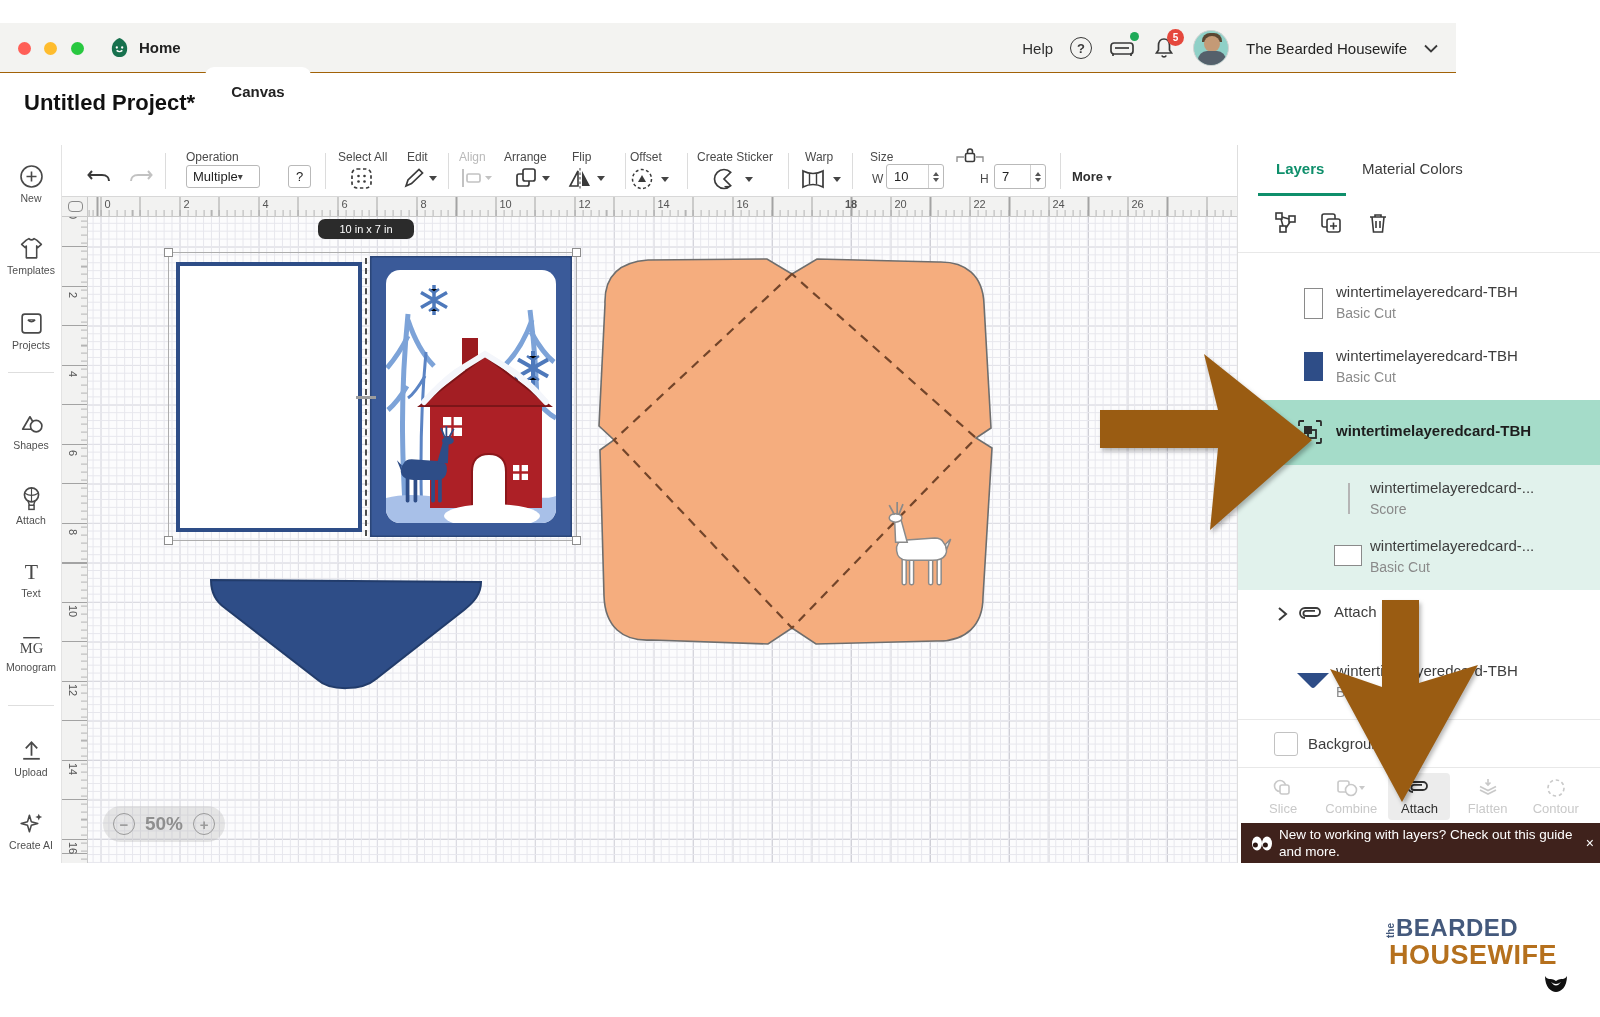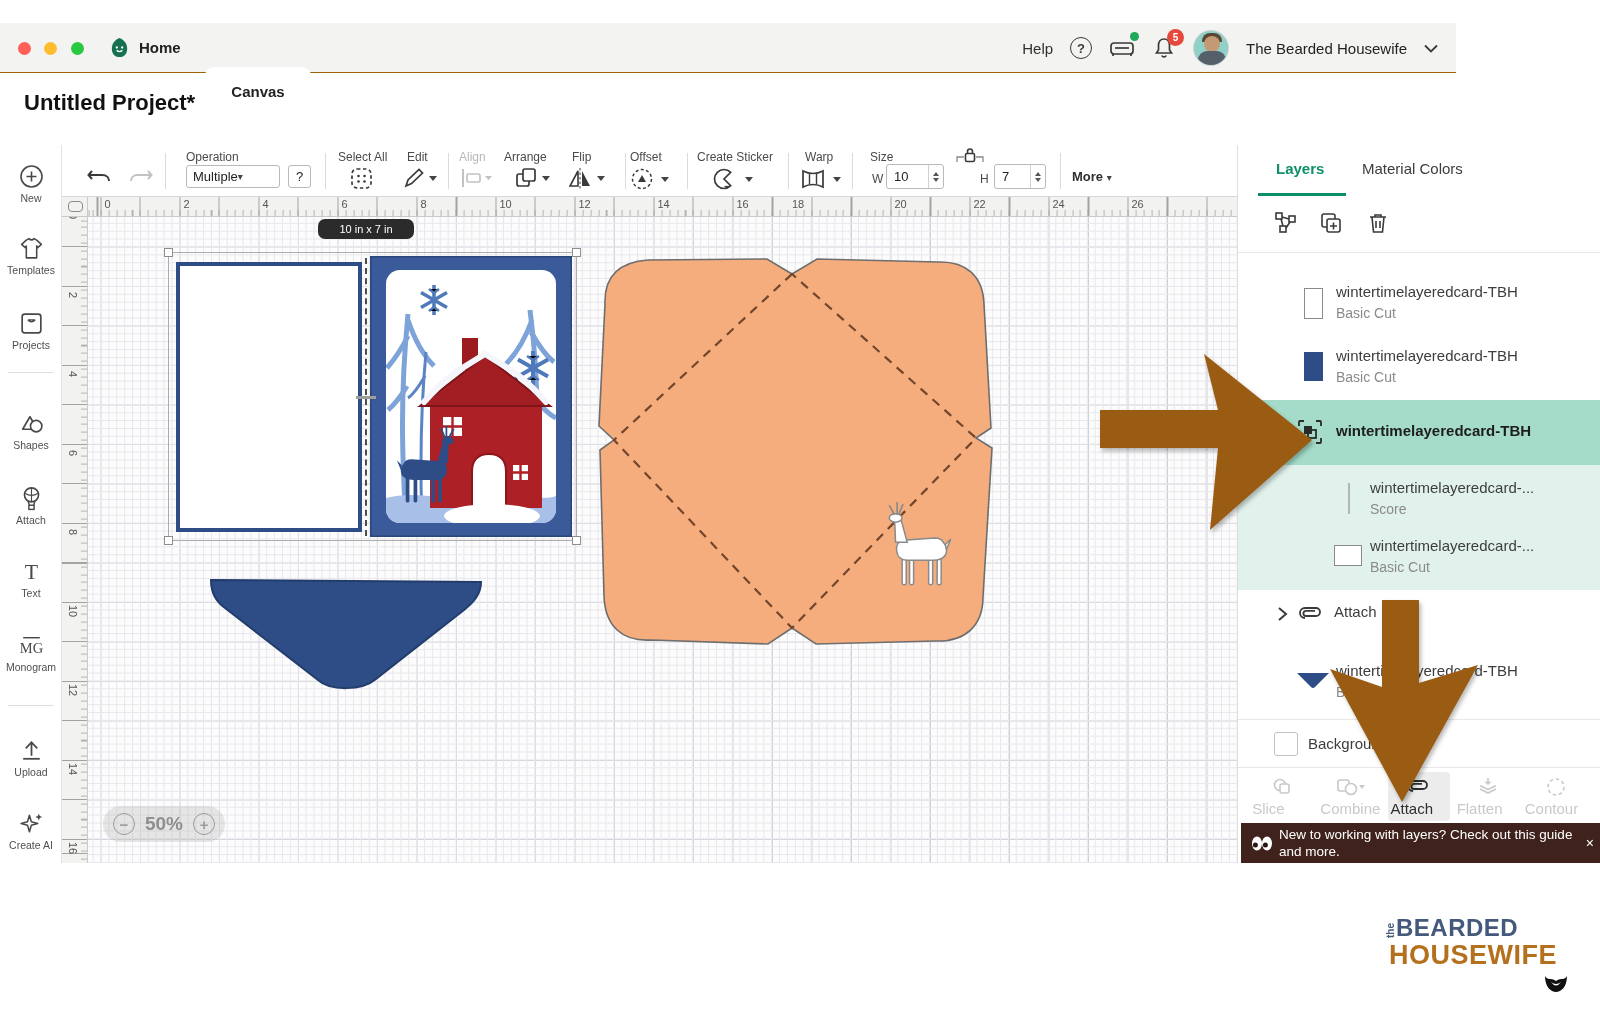--- a/index.html
+++ b/index.html
@@ -99,21 +99,21 @@
   .lrow-title{font-size:15px;color:#3d3d3d;white-space:nowrap;}
   .lrow-title.bold{font-weight:bold;color:#1d1d1d;}
   .lrow-sub{font-size:14px;color:#8a8a8a;}
   .thumb{position:absolute;background:#fff;border:1.5px solid #8a8a8a;}
   .thumb.navy{background:#2e4d87;border-color:#2e4d87;}
   .sel-head{position:absolute;left:0;top:255px;width:363px;height:65px;background:#a5dcc9;}
   .sel-sub{position:absolute;left:0;top:320px;width:363px;height:125px;background:#e1f2ec;}
   .score-thumb{position:absolute;width:2px;height:31px;background:#b5b5b5;}
   .checkbox{position:absolute;width:24px;height:24px;border:1.6px solid #c2c2c2;border-radius:3px;background:#fff;}
   .actbar{position:absolute;left:0;top:625px;width:363px;height:53px;display:flex;justify-content:space-evenly;align-items:center;padding:0 8px;}
-  .act{width:62px;text-align:left;color:#c9c9c9;font-size:15px;}
+  .act{width:62px;text-align:center;color:#c9c9c9;font-size:13px;}
   .act svg{margin:0 auto 2px;}
   .act.on{color:#2f2f2f;background:#ececec;border-radius:4px;padding:4px 2px;}
   .toast{position:absolute;left:3px;top:678px;width:360px;height:40px;background:#3f221c;color:#fff;
     font-size:13.5px;line-height:17px;padding:4px 24px 4px 10px;display:flex;align-items:center;gap:6px;}
   .toast-x{position:absolute;right:7px;top:12px;color:#fff;font-size:14px;}
 
   
   .arrow{filter:drop-shadow(2px 3px 2px rgba(0,0,0,.28));}
 
   
@@ -190,21 +190,21 @@
     </span>
     <span class="tb-ico" style="left:66px;">
       <svg width="26" height="20" viewBox="0 0 26 20">
           <path d="M20,4 L23.5,8 L20,12" fill="none" stroke="#c2c2c2" stroke-width="2"></path>
           <path d="M23,8 L10,8 C5,8 3,11 3,14" fill="none" stroke="#c2c2c2" stroke-width="2"></path>
         </svg>
     </span>
     <span class="tb-div" style="left:103px;"></span>
 
     <span class="tb-label" style="left:124px;">Operation</span>
-    <span class="sel-like" style="left:124px;width:94px;justify-content:flex-start;">
+    <span class="sel-like" style="left:124px;width:74px;justify-content:flex-start;">
       <span>Multiple</span>
         <span class="caret">▾</span>
     </span>
     <span class="sel-like" style="left:226px;width:23px;justify-content:center;">
       <span>?</span>
     </span>
     <span class="tb-div" style="left:263px;"></span>
 
     <span class="tb-label" style="left:276px;">Select All</span>
     <span class="tb-ico" style="left:288px;">
@@ -387,21 +387,21 @@
         <span class="major"></span>
         <span class="ruler-num" style="left: 16.5px;">0</span>
         <span class="ruler-num" style="left: 95.5px;">2</span>
         <span class="ruler-num" style="left: 174.5px;">4</span>
         <span class="ruler-num" style="left: 253.5px;">6</span>
         <span class="ruler-num" style="left: 332.5px;">8</span>
         <span class="ruler-num" style="left: 411.5px;">10</span>
         <span class="ruler-num" style="left: 490.5px;">12</span>
         <span class="ruler-num" style="left: 569.5px;">14</span>
         <span class="ruler-num" style="left: 648.5px;">16</span>
-        <span class="ruler-num" style="left: 704px;">18</span>
+        <span class="ruler-num" style="left: 757px; font-weight: bold;">18</span>
         <span class="ruler-num" style="left: 806.5px;">20</span>
         <span class="ruler-num" style="left: 885.5px;">22</span>
         <span class="ruler-num" style="left: 964.5px;">24</span>
         <span class="ruler-num" style="left: 1043.5px;">26</span>
         <span class="ruler-num" style="left: 1122.5px; margin-top: 40px;">28</span>
       </div>
     <div class="ruler-left">
         <span class="minor"></span>
         <span class="major"></span>
         <span class="ruler-num-v" style="top: -7px;">0</span>

